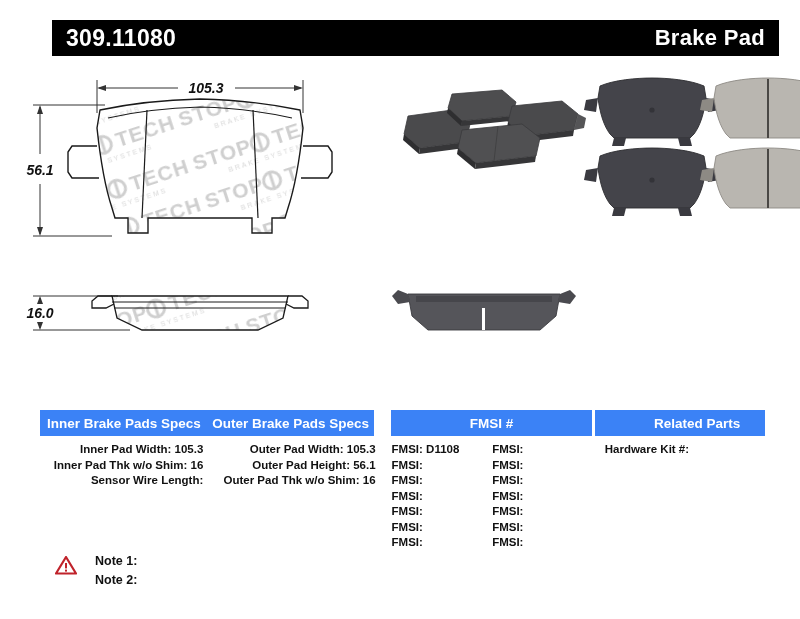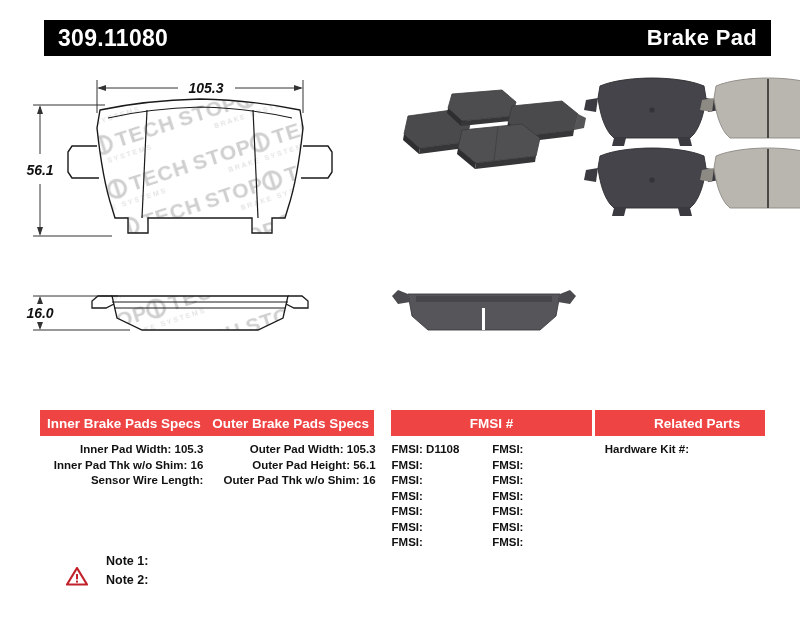--- a/index.html
+++ b/index.html
@@ -12,21 +12,21 @@
     height: 619px;
     position: relative;
     font-family: "Liberation Sans", sans-serif;
     color: #111;
     overflow: hidden;
   }
 
   
   .header-bar {
     position: absolute;
-    left: 44px;
+    left: 52px;
     top: 20px;
     width: 727px;
     height: 36px;
     background: #000000;
     display: flex;
     align-items: center;
     justify-content: space-between;
     box-sizing: border-box;
     padding: 0 14px;
   }
@@ -60,21 +60,21 @@
     position: absolute;
     left: 40px;
     top: 410px;
     width: 725px;
   }
   .table-head {
     display: flex;
     height: 26px;
   }
   .th {
-    background: #ef4444;
+    background: #3b82f6;
     color: #ffffff;
     font-size: 13.5px;
     font-weight: bold;
     display: flex;
     align-items: center;
     justify-content: center;
     box-sizing: border-box;
     height: 26px;
   }
   .th.c1 { width: 172px; }
@@ -119,24 +119,24 @@
     font-size: 11.5px;
     font-weight: bold;
     line-height: 15.5px;
     padding-left: 12px;
     white-space: nowrap;
   }
 
   
   .notes {
     position: absolute;
-    left: 66px;
+    left: 55px;
     top: 552px;
     display: flex;
-    align-items: flex-end;
+    align-items: flex-start;
   }
   .warn-icon { margin-top: 4px; }
   .notes-text { margin-left: 18px; }
   .note-line {
     font-size: 12.5px;
     font-weight: bold;
     line-height: 19px;
     white-space: nowrap;
   }
 </style>

